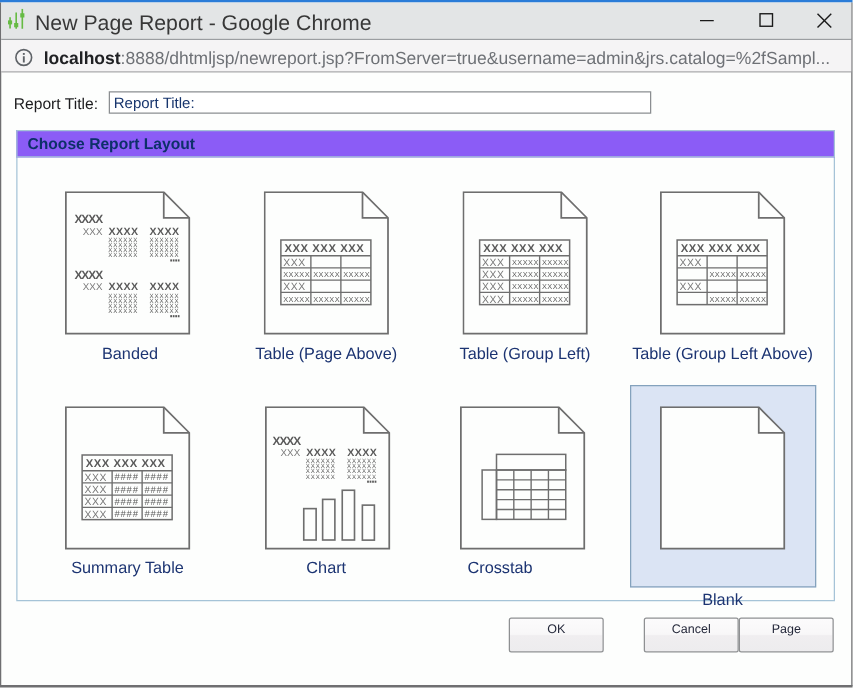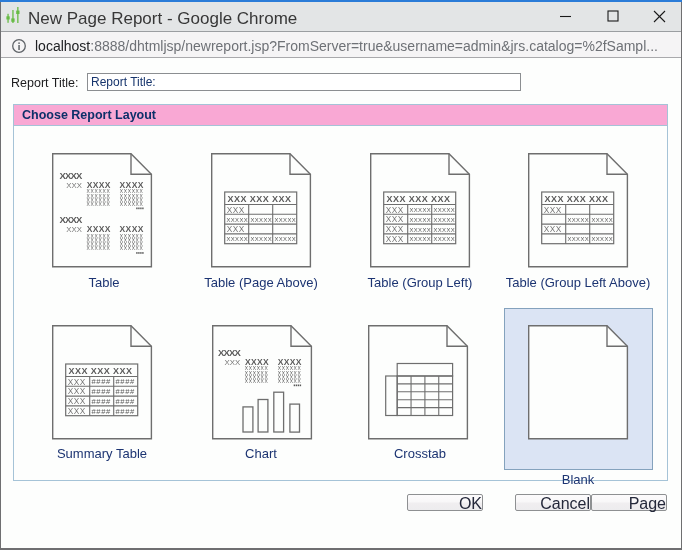--- a/index.html
+++ b/index.html
@@ -9,26 +9,26 @@
 #topline{left:0;top:0;width:682px;height:2px;background:#2b7cd8}
 #lborder{left:0;top:2px;width:1px;height:547px;background:#6f6f71}
 #rborder{left:681px;top:2px;width:1px;height:547px;background:#6f6f71}
 #bborder{left:0;top:548px;width:682px;height:2px;background:#6f6f71}
 #titlebar{left:1px;top:2px;width:680px;height:29px;background:#e3e5e6}
 #titletext{left:28px;top:9px;font-size:17px;color:#373737}
 #sep1{left:1px;top:31px;width:680px;height:1px;background:#9b9ea1}
 #urlbar{left:1px;top:32px;width:680px;height:25px;background:#f5f4f5}
 #sep2{left:1px;top:57px;width:680px;height:1px;background:#a9a9ac}
 #urltext{left:35px;top:38px;font-size:14px;color:#6e7176;white-space:nowrap}
-#urltext b{color:#202124;font-weight:normal}
+#urltext b{color:#202124;font-weight:bold}
 #rtlabel{left:11px;top:76px;font-size:12.5px;color:#1c1c1e}
 #rtinput{left:87px;top:73px;width:429px;height:16px;border:1px solid #8b8e91;background:#fff;
   font-size:12px;color:#17356d;padding:0 0 0 3px;line-height:16px}
 #panel{left:13px;top:104px;width:653px;height:375px;border:1px solid #a5c3d7;background:#fdfefd}
-#phead{left:13px;top:104px;width:653px;height:20px;border:1px solid #a5c3d7;background:#f9a8d4;
+#phead{left:13px;top:104px;width:653px;height:20px;border:1px solid #a5c3d7;background:#8b5cf6;
   font-weight:bold;font-size:12.5px;color:#0d3069;line-height:20px;padding-left:8px;width:645px}
 #blanksel{left:504px;top:308px;width:147px;height:160px;background:#dbe4f4;border:1px solid #84a2bd}
 .lbl{font-size:13px;color:#1c3472;text-align:center;width:160px}
 .ic{position:absolute}
 </style>
 </head>
 <body>
 <div class="abs" id="topline"></div>
 <div class="abs" id="lborder"></div>
 <div class="abs" id="rborder"></div>
@@ -226,29 +226,29 @@
     <line x1="29.2" y1="58.9" x2="84.6" y2="58.9" stroke="#6e6e6e" stroke-width="1.1"></line>
     <line x1="29.2" y1="66.8" x2="84.6" y2="66.8" stroke="#6e6e6e" stroke-width="1.1"></line>
     <line x1="29.2" y1="74.7" x2="84.6" y2="74.7" stroke="#6e6e6e" stroke-width="1.1"></line>
     <line x1="29.2" y1="82.6" x2="84.6" y2="82.6" stroke="#6e6e6e" stroke-width="1.1"></line>
   </svg>
 <svg class="abs ic" style="left:527.6px;top:324.5px" width="101" height="115" viewBox="0 0 101 115">
     <polygon points="0.7,0.7 79,0.7 99.4,21.2 99.4,113.8 0.7,113.8" fill="#fdfefd" stroke="#6e6e6e" stroke-width="1.4"></polygon>
     <polyline points="79,0.7 79,21.2 99.4,21.2" fill="none" stroke="#6e6e6e" stroke-width="1.4"></polyline>
   </svg>
 
-<div class="abs lbl" style="left:24px;top:275px">Table</div>
+<div class="abs lbl" style="left:24px;top:275px">Banded</div>
 <div class="abs lbl" style="left:181px;top:275px">Table (Page Above)</div>
 <div class="abs lbl" style="left:340px;top:275px">Table (Group Left)</div>
 <div class="abs lbl" style="left:498px;top:275px">Table (Group Left Above)</div>
 <div class="abs lbl" style="left:22px;top:446px">Summary Table</div>
 <div class="abs lbl" style="left:181px;top:446px">Chart</div>
-<div class="abs lbl" style="left:340px;top:446px">Crosstab</div>
+<div class="abs lbl" style="left:320px;top:446px">Crosstab</div>
 <div class="abs lbl" style="left:498px;top:472px">Blank</div>
 
 <style>
-.btn{position:absolute;width:76px;height:17px;border:1px solid #8e9092;border-radius:2px;
+.btn{position:absolute;width:76px;height:28px;border:1px solid #8e9092;border-radius:2px;
   background:linear-gradient(#fcfbfc 0%,#f8f7f8 48%,#f0eef0 52%,#edecee 100%);
-  font-size:16px;color:#24283a;text-align:right;line-height:17px;box-sizing:border-box}
+  font-size:10px;color:#24283a;text-align:center;line-height:17px;box-sizing:border-box}
 </style>
 <div class="btn" style="left:407px;top:494px">OK</div>
 <div class="btn" style="left:515px;top:494px">Cancel</div>
 <div class="btn" style="left:591px;top:494px">Page</div>
 
 </body></html>

